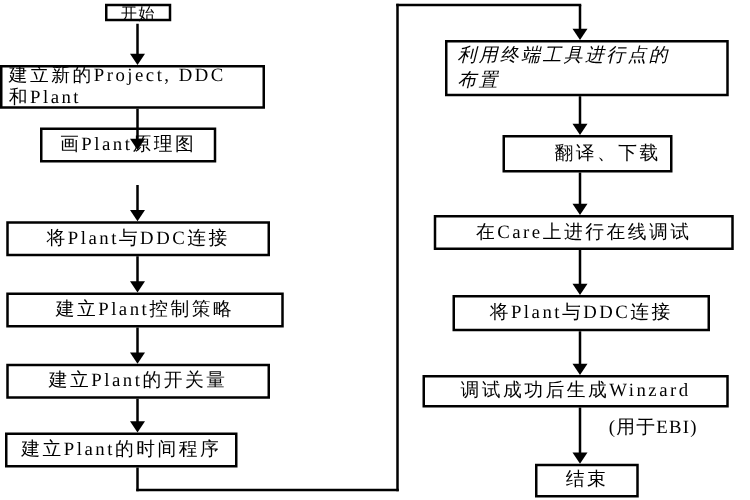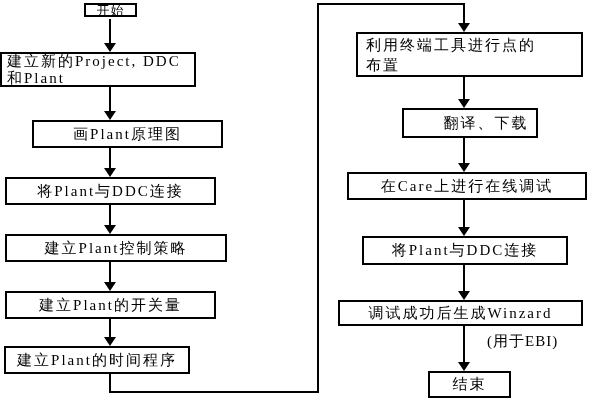--- a/index.html
+++ b/index.html
@@ -20,44 +20,44 @@
     align-items:center;
     justify-content:center;
     text-align:center;
     font-size:15px;
     letter-spacing:2px;
     white-space:pre-line;
     line-height:17px;
   }
   .box.small{font-size:13px;letter-spacing:1px;line-height:13px;}
   .box.leftalign{justify-content:flex-start;text-align:left;padding-left:5px;}
-  .box.tall{line-height:20px;}
+  .box.tall{line-height:20px;font-style:italic;}
   .seg{position:absolute;background:#000;}
   .arrow{position:absolute;width:12px;}
   .arrow .shaft{position:absolute;left:5px;top:0;width:2px;background:#000;height:calc(100% - 8px);}
   .arrow .head{position:absolute;left:0;bottom:0;width:0;height:0;
     border-left:6px solid transparent;border-right:6px solid transparent;border-top:9px solid #000;}
   .annotation{
     position:absolute;
     font-size:15px;
     letter-spacing:1px;
     white-space:nowrap;
   }
 </style>
 </head>
 <body>
 
 <div class="canvas">
 
   <div class="box small" style="left:84px;top:3px;width:53px;height:14px;">开始</div>
 
-  <div class="box leftalign" style="left:0px;top:52px;width:196px;height:35px;">建立新的Project, DDC
+  <div class="box leftalign" style="left:0px;top:52px;width:212px;height:35px;">建立新的Project, DDC
 和Plant</div>
 
-  <div class="box" style="left:32px;top:120px;width:191px;height:28px;">画Plant原理图</div>
+  <div class="box" style="left:32px;top:102px;width:141px;height:28px;">画Plant原理图</div>
 
   <div class="box" style="left:5px;top:177px;width:211px;height:28px;">将Plant与DDC连接</div>
 
   <div class="box" style="left:5px;top:234px;width:222px;height:28px;">建立Plant控制策略</div>
 
   <div class="box" style="left:4px;top:346px;width:186px;height:28px;">建立Plant的时间程序</div>
 
   <div class="box" style="left:5px;top:291px;width:211px;height:28px;">建立Plant的开关量</div>
 
   <div class="box leftalign tall" style="left:356px;top:32px;width:227px;height:45px;padding-left:8px;">利用终端工具进行点的

